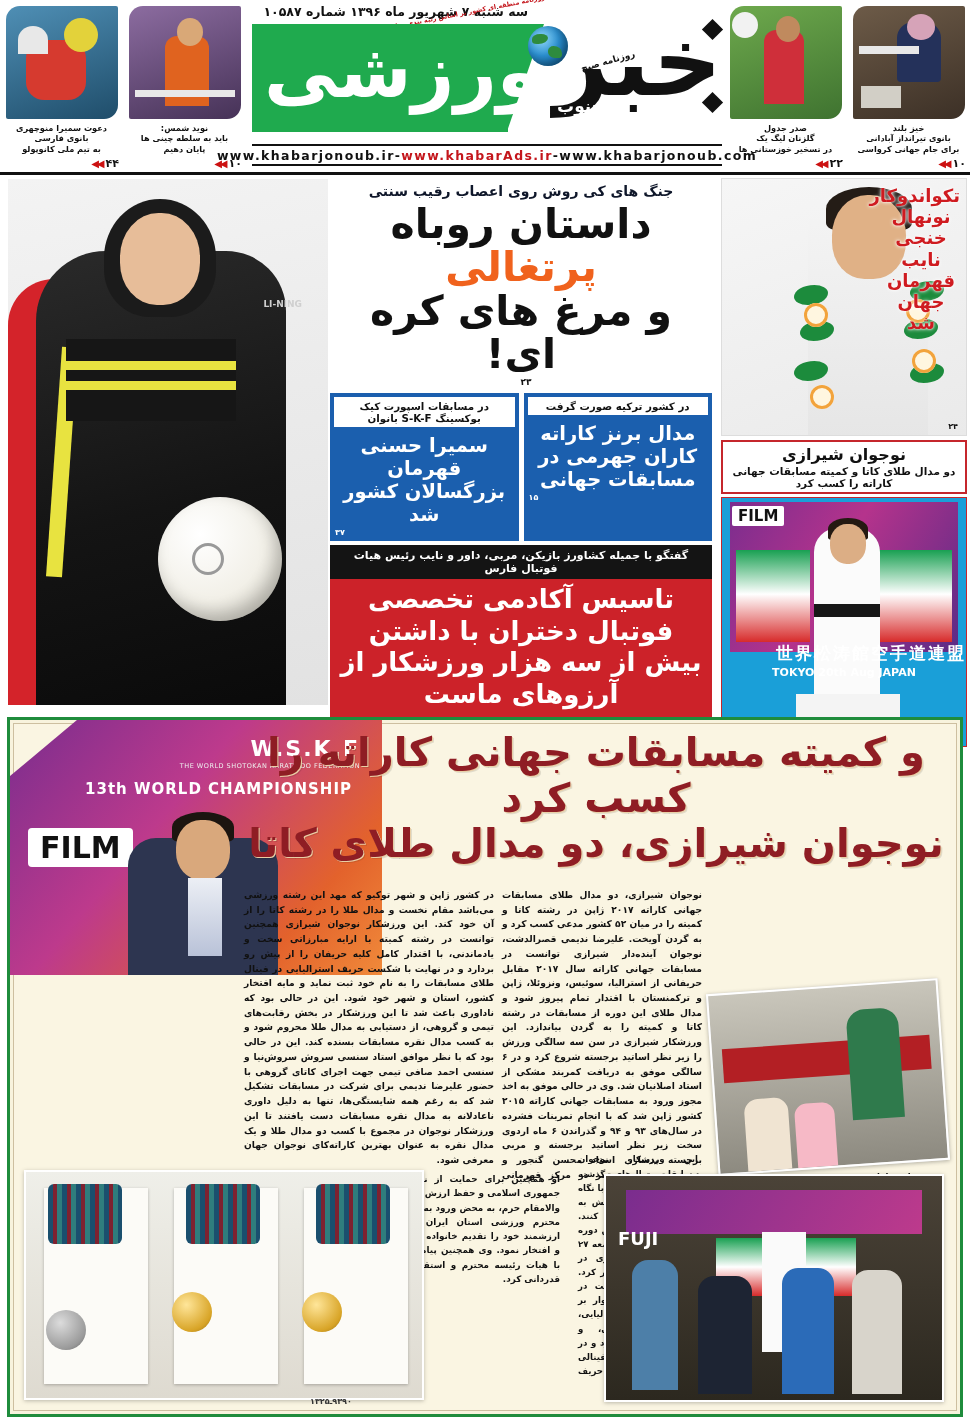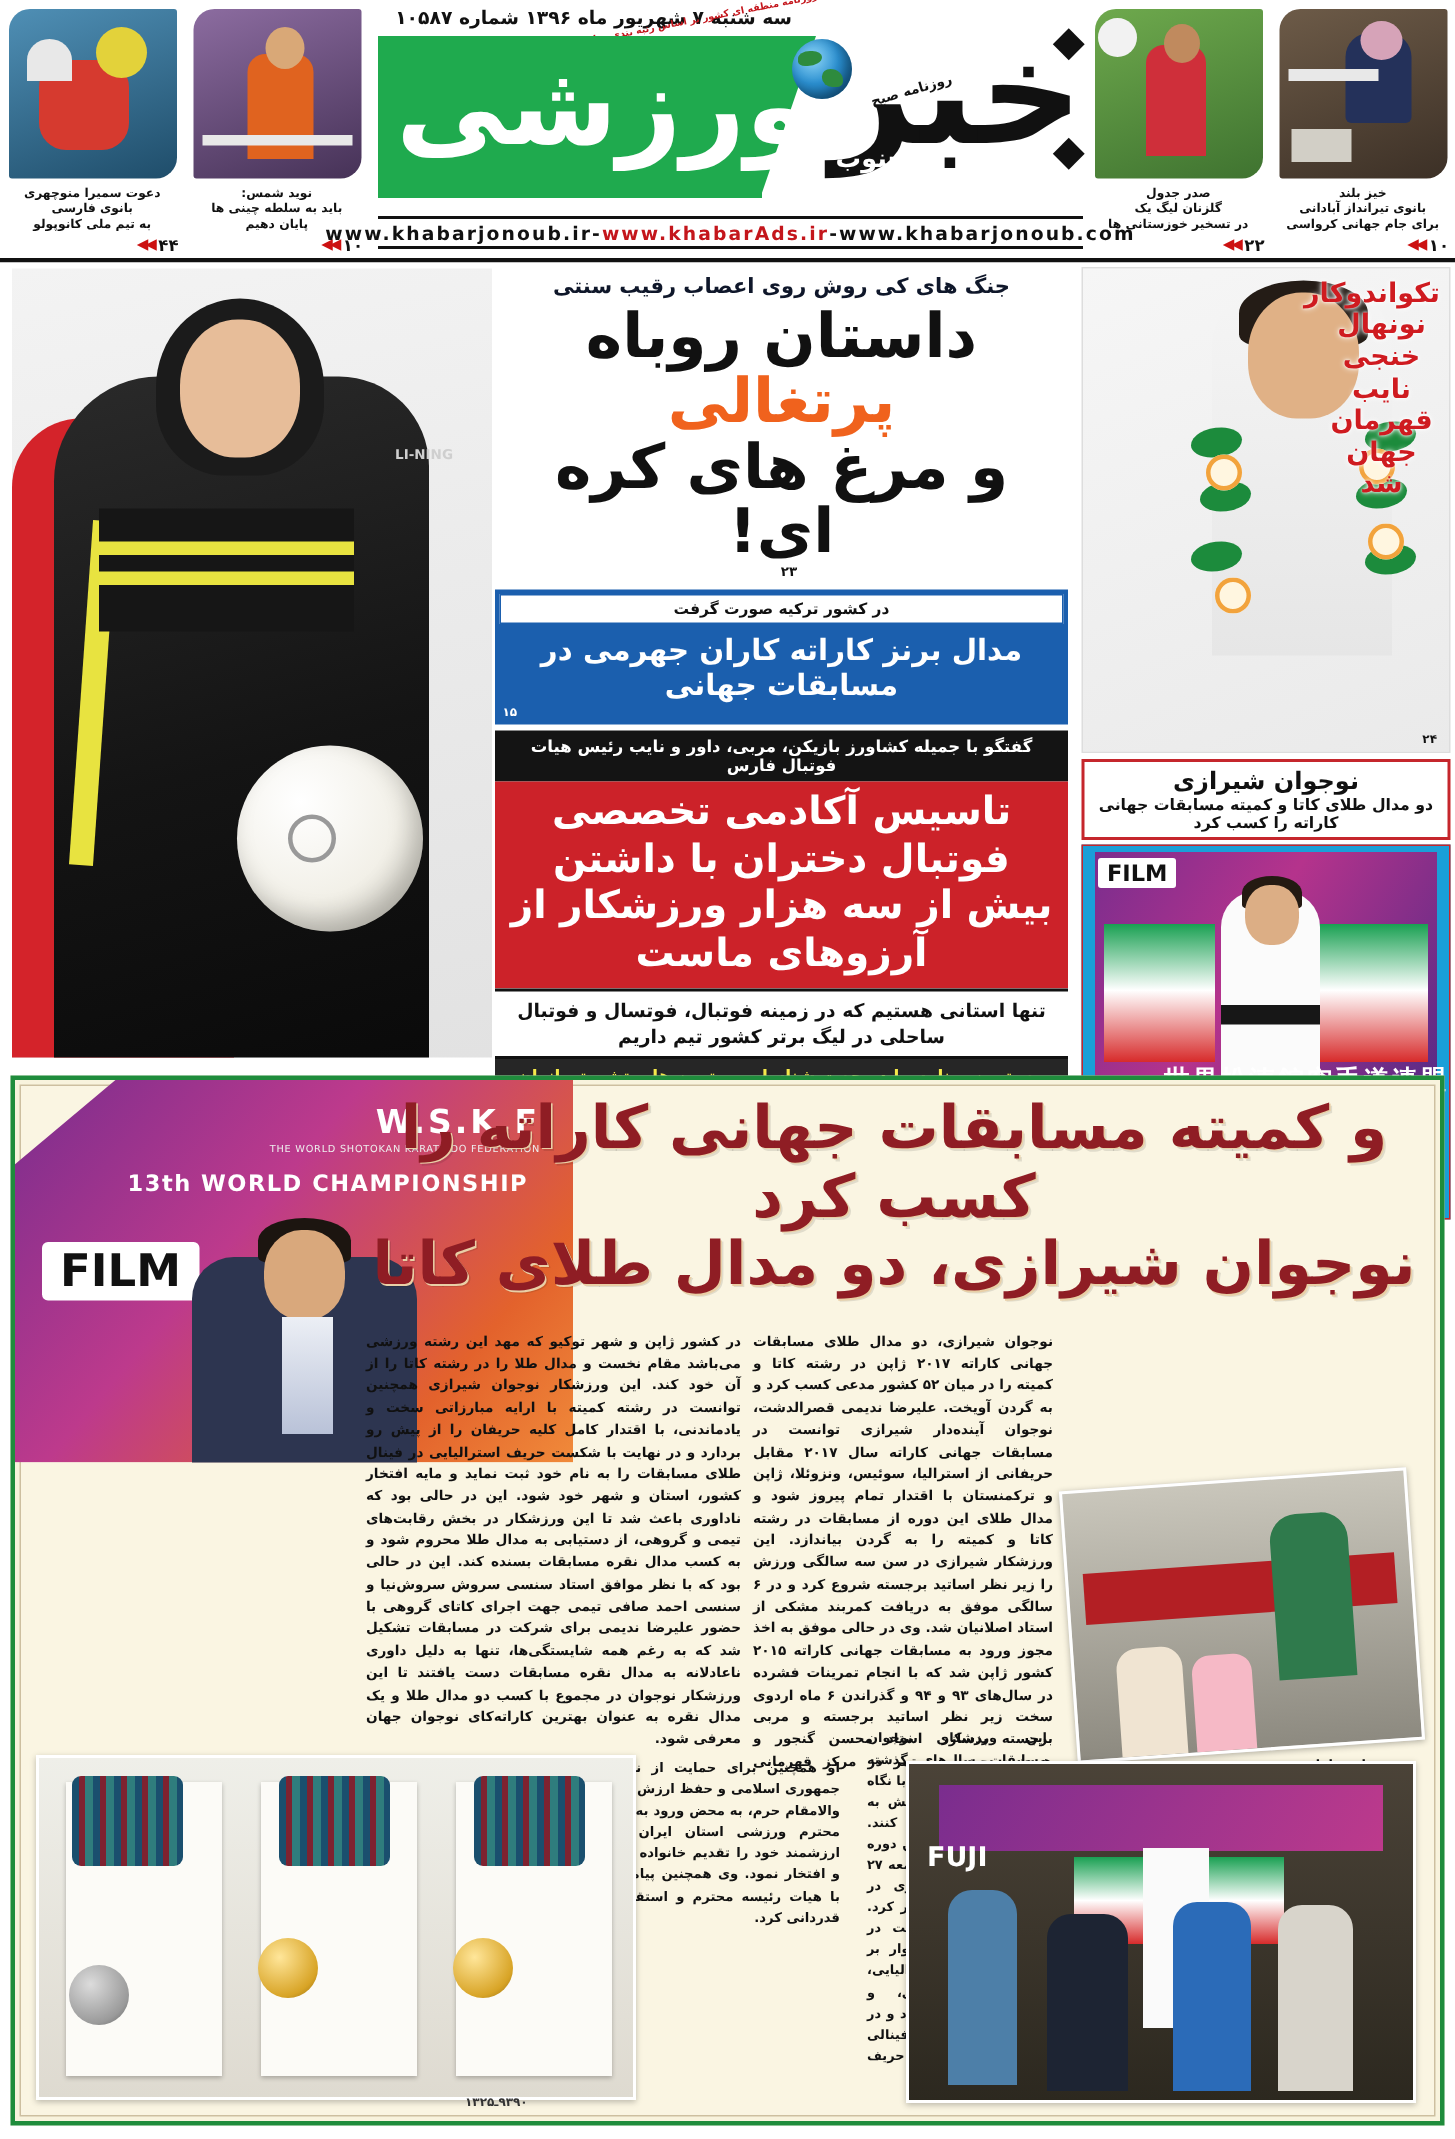--- a/index.html
+++ b/index.html
@@ -153,21 +153,21 @@
   .redbox .t { color:#fff; font-size:26px; font-weight:bold; line-height:1.22; text-align:center;}
   .sub-white { background:#fff; border-top:2px solid #111; border-bottom:2px solid #111;
                font-size:12.5px; font-weight:bold; text-align:center; padding:4px 6px; line-height:1.4; color:#111;}
   .darkbar { background:#262626; color:#f5e94b; font-size:11.4px; font-weight:bold;
              text-align:center; padding:4px 6px; line-height:1.32; }
   .lastline { display:flex; align-items:center; justify-content:space-between;
               border-top:2px solid #111; border-bottom:3px solid #111; padding:3px 8px;
               font-size:12.3px; font-weight:bold; color:#111;}
 
   
-  .tkd-photo { position:relative; width:246px; height:324px; overflow:hidden;
+  .tkd-photo { position:relative; width:246px; height:258px; overflow:hidden;
                background: linear-gradient(160deg,#f6f6f6 0%, #eaeaea 100%);
                border:1px solid #ddd;}
   .tkd-person{ position:absolute; left:86px; top:12px; width:120px; height:246px;
                background:linear-gradient(180deg,#f5f5f5 0%,#e6e6e6 100%); border-radius:40px 40px 0 0;}
   .tkd-face{ position:absolute; left:110px; top:16px; width:74px; height:84px;
              background:#e0b186; border-radius:48% 48% 44% 44%;}
   .tkd-hair{ position:absolute; left:104px; top:8px; width:86px; height:44px;
              background:#241c16; border-radius:50% 50% 18% 18%;}
   .tkd-wreath{ position:absolute; left:72px; top:96px; width:150px; height:156px;}
   .leafA,.leafB{ position:absolute; width:34px; height:20px; background:#1c8b3c; border-radius:60% 40% 60% 40%;}
@@ -452,20 +452,25 @@
           <div>و مرغ های کره ای!</div>
         </div>
         <div class="hl-pg">۲۳</div>
 
         <div class="two-box">
           <div class="bluebox">
             <div class="cap">در کشور ترکیه صورت گرفت</div>
             <div class="txt">مدال برنز کاراته کاران جهرمی در مسابقات جهانی</div>
             <div class="pn">۱۵</div>
           </div>
+          <div class="bluebox">
+            <div class="cap">در مسابقات اسپورت کیک بوکسینگ S-K-F بانوان</div>
+            <div class="txt">سمیرا حسنی قهرمان بزرگسالان کشور شد</div>
+            <div class="pn">۳۷</div>
+          </div>
         </div>
 
         <div class="blackbar">گفتگو با جمیله کشاورز بازیکن، مربی، داور و نایب رئیس هیات فوتبال فارس</div>
         <div class="redbox">
           <div class="t">تاسیس آکادمی تخصصی فوتبال دختران با داشتن بیش از سه هزار ورزشکار از آرزوهای ماست</div>
         </div>
         <div class="sub-white">تنها استانی هستیم که در زمینه فوتبال، فوتسال و فوتبال ساحلی در لیگ برتر کشور تیم داریم</div>
         <div class="darkbar">مهمترین برنامه ما در جهت شناسایی برترین ها و تشویق بانوان جهت حضور در این رشته است</div>
         <div class="lastline">
           <span>در سال گذشته بدلیل نبود اسپانسر مشکلات زیادی داشتیم</span>

